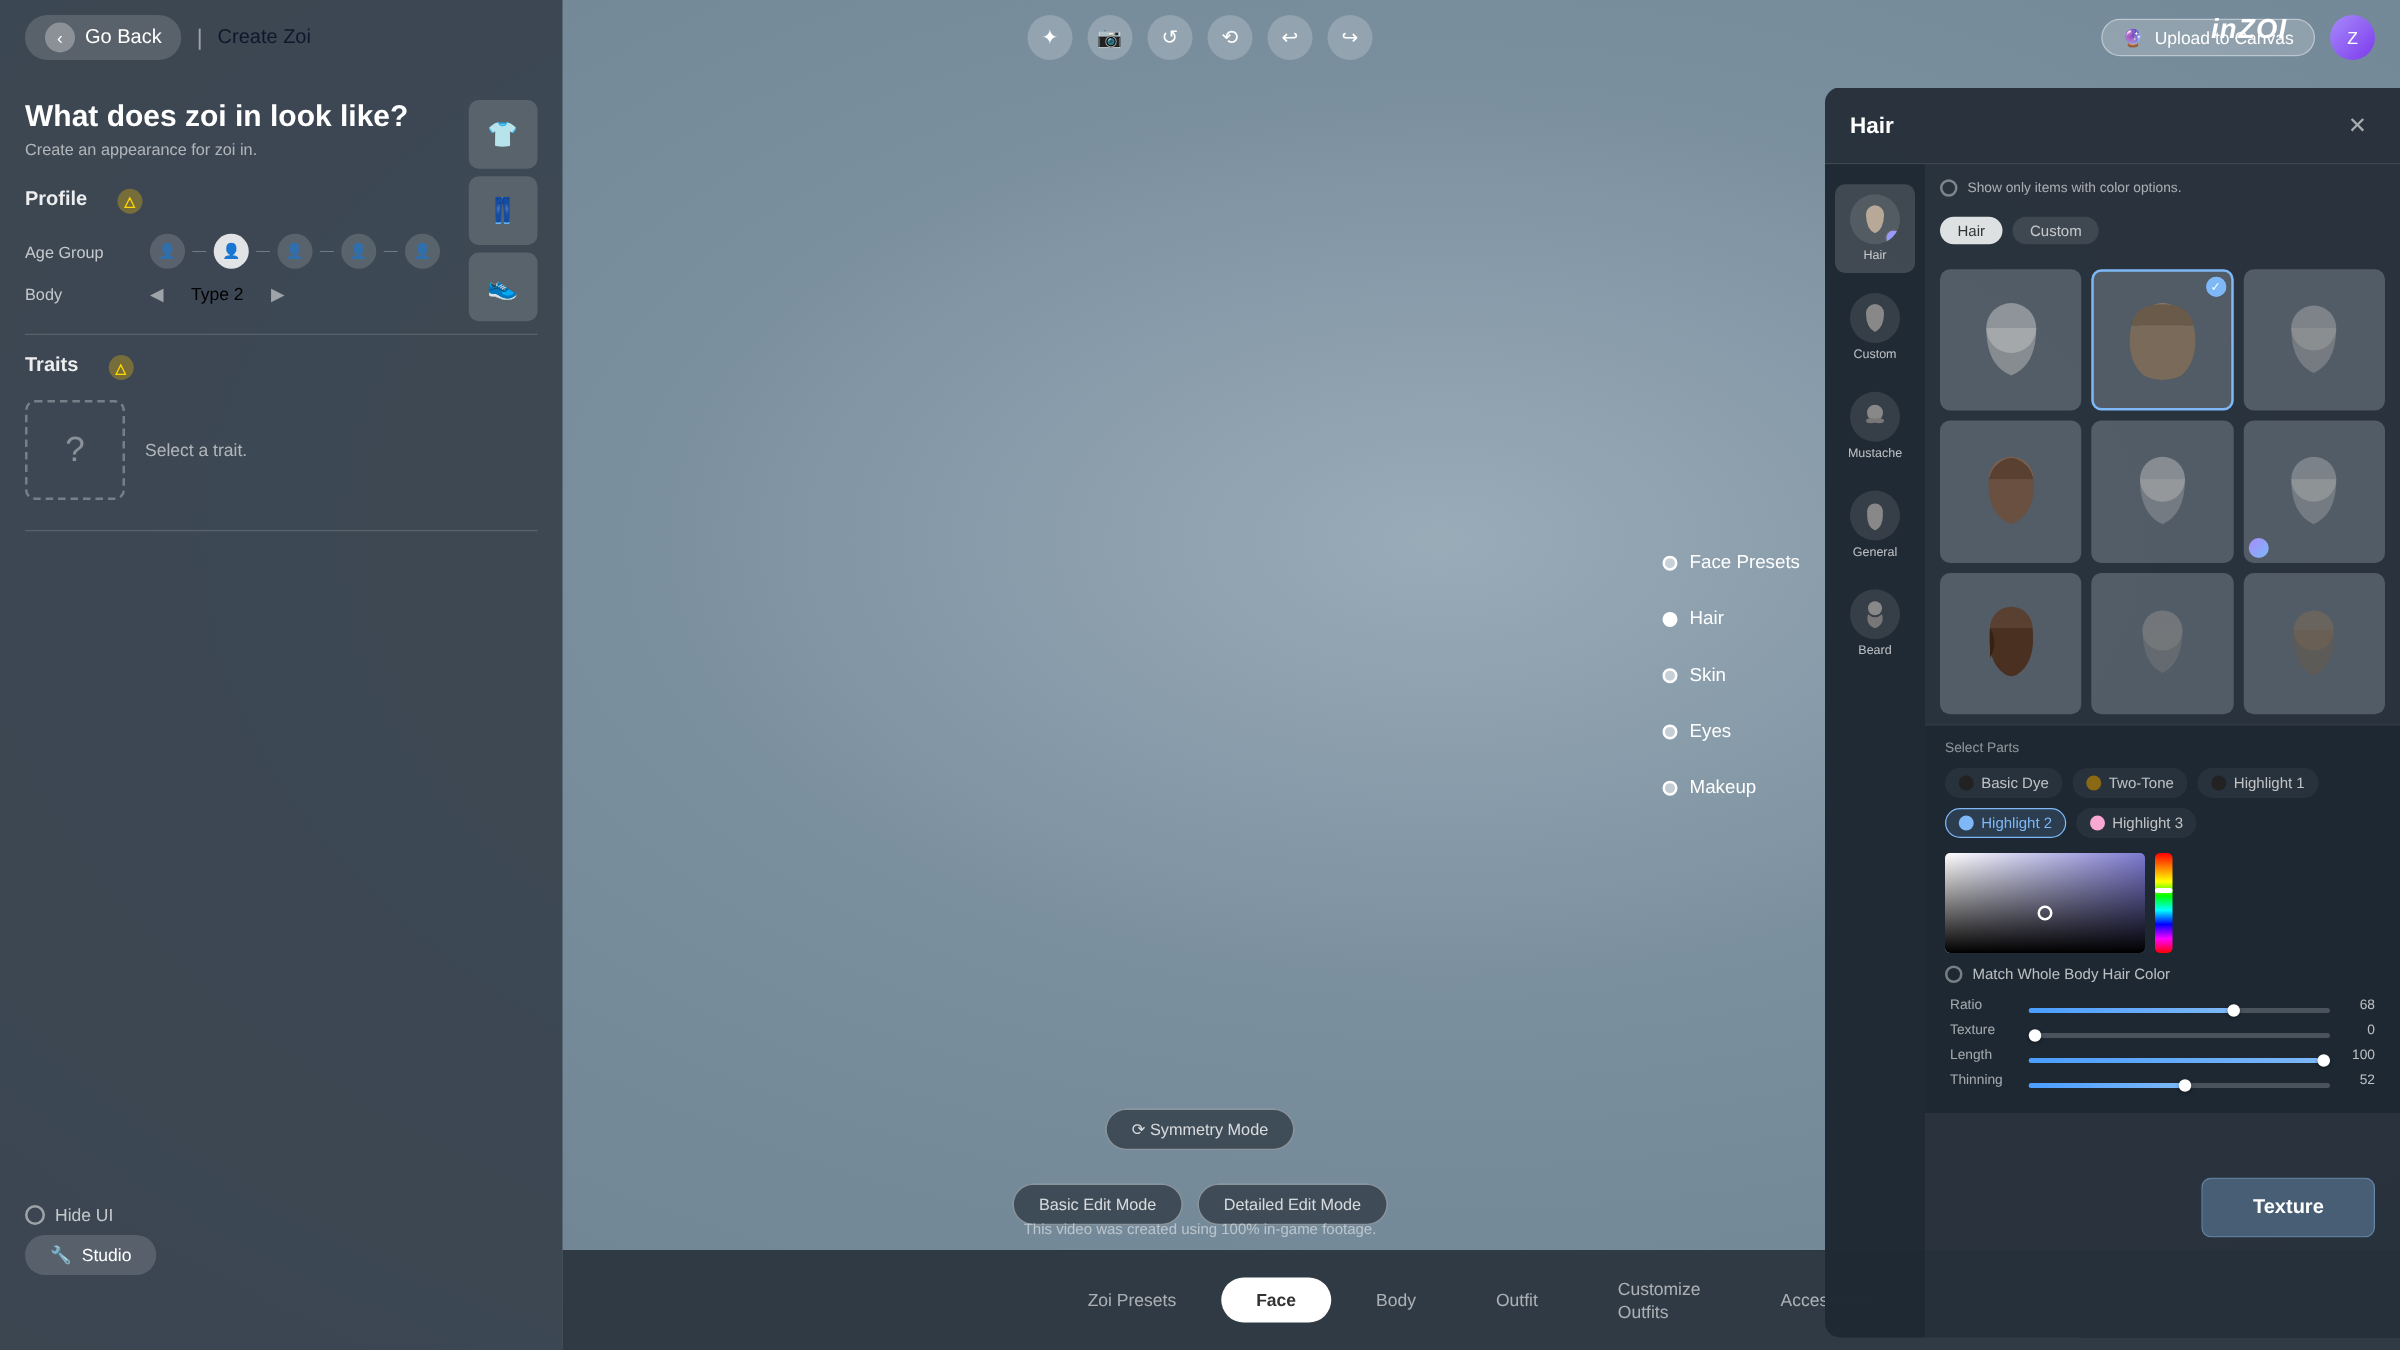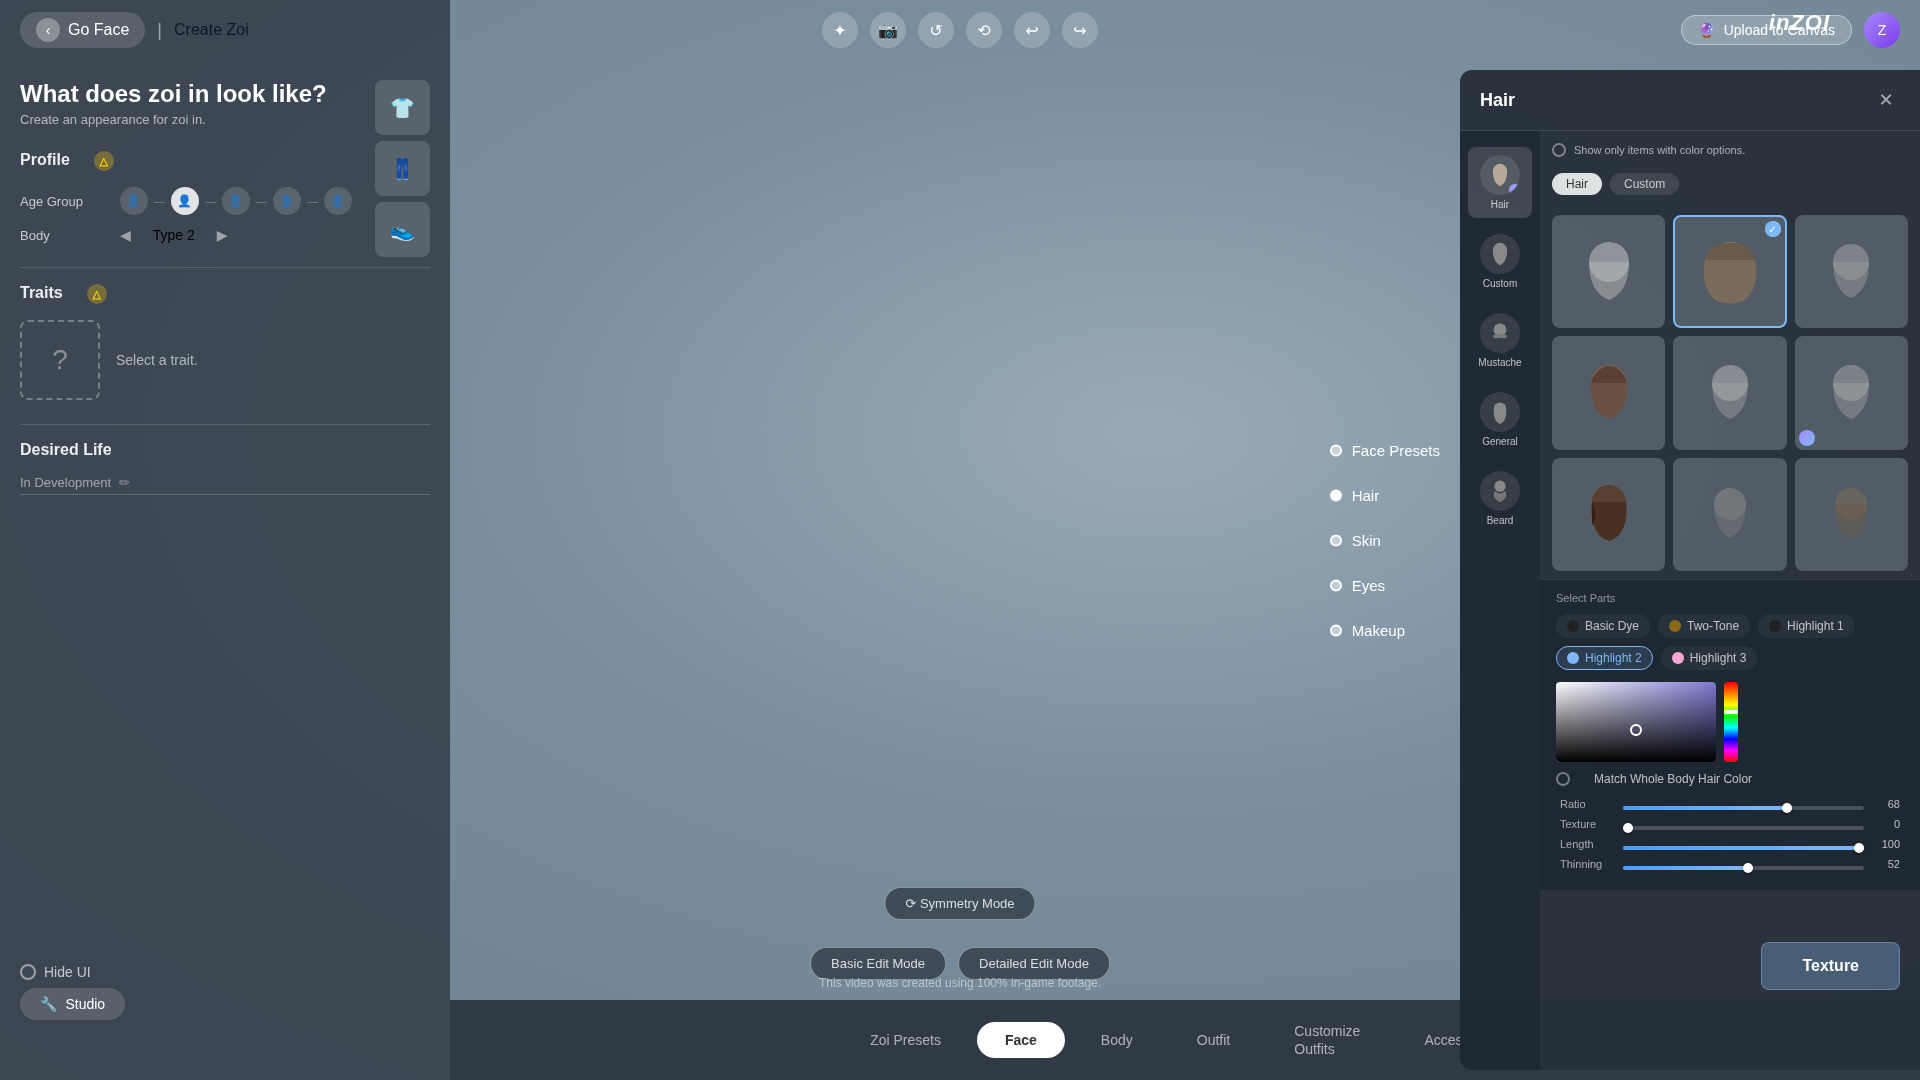--- a/index.html
+++ b/index.html
@@ -637,21 +637,21 @@
       color: rgba(255,255,255,0.4);
       font-size: 14px;
       cursor: pointer;
       display: flex; align-items: center; justify-content: center;
       align-self: flex-end;
     }
 
     .match-color-row {
       display: flex;
       align-items: center;
-      gap: 24px;
+      gap: 8px;
       margin-bottom: 12px;
     }
     .match-radio {
       width: 14px; height: 14px;
       border-radius: 50%;
       border: 2px solid rgba(255,255,255,0.4);
     }
     .match-label {
       color: rgba(255,255,255,0.7);
       font-size: 12px;
@@ -726,21 +726,21 @@
     }
   </style>
 </head>
 <body>
 
 <div class="bg-character"></div>
 
 <div class="top-bar">
   <button class="back-btn">
     <span class="arrow">‹</span>
-    <span>Go Face</span>
+    <span>Go Back</span>
   </button>
   <span class="divider-top">|</span>
   <span class="create-title">Create Zoi</span>
 
   <div class="top-center-tools">
     <button class="tool-btn">✦</button>
     <button class="tool-btn">📷</button>
     <button class="tool-btn">↺</button>
     <button class="tool-btn">⟲</button>
     <button class="tool-btn">↩</button>
@@ -801,29 +801,20 @@
     <div class="trait-placeholder">
       <div class="trait-box">
         <span>?</span>
       </div>
       <span class="trait-text">Select a trait.</span>
     </div>
   </div>
 
   <hr class="divider-line">
 
-  <div class="desired-section">
-    <div class="section-label">
-      <span>Desired Life</span>
-    </div>
-    <div class="desired-value">
-      <span>In Development</span>
-      <span class="edit-icon">✏</span>
-    </div>
-  </div>
 
   <div class="hide-ui-btn">
     <div class="radio-circle"></div>
     <span>Hide UI</span>
   </div>
 
   <button class="studio-btn">
     <span>🔧</span>
     <span>Studio</span>
   </button>

